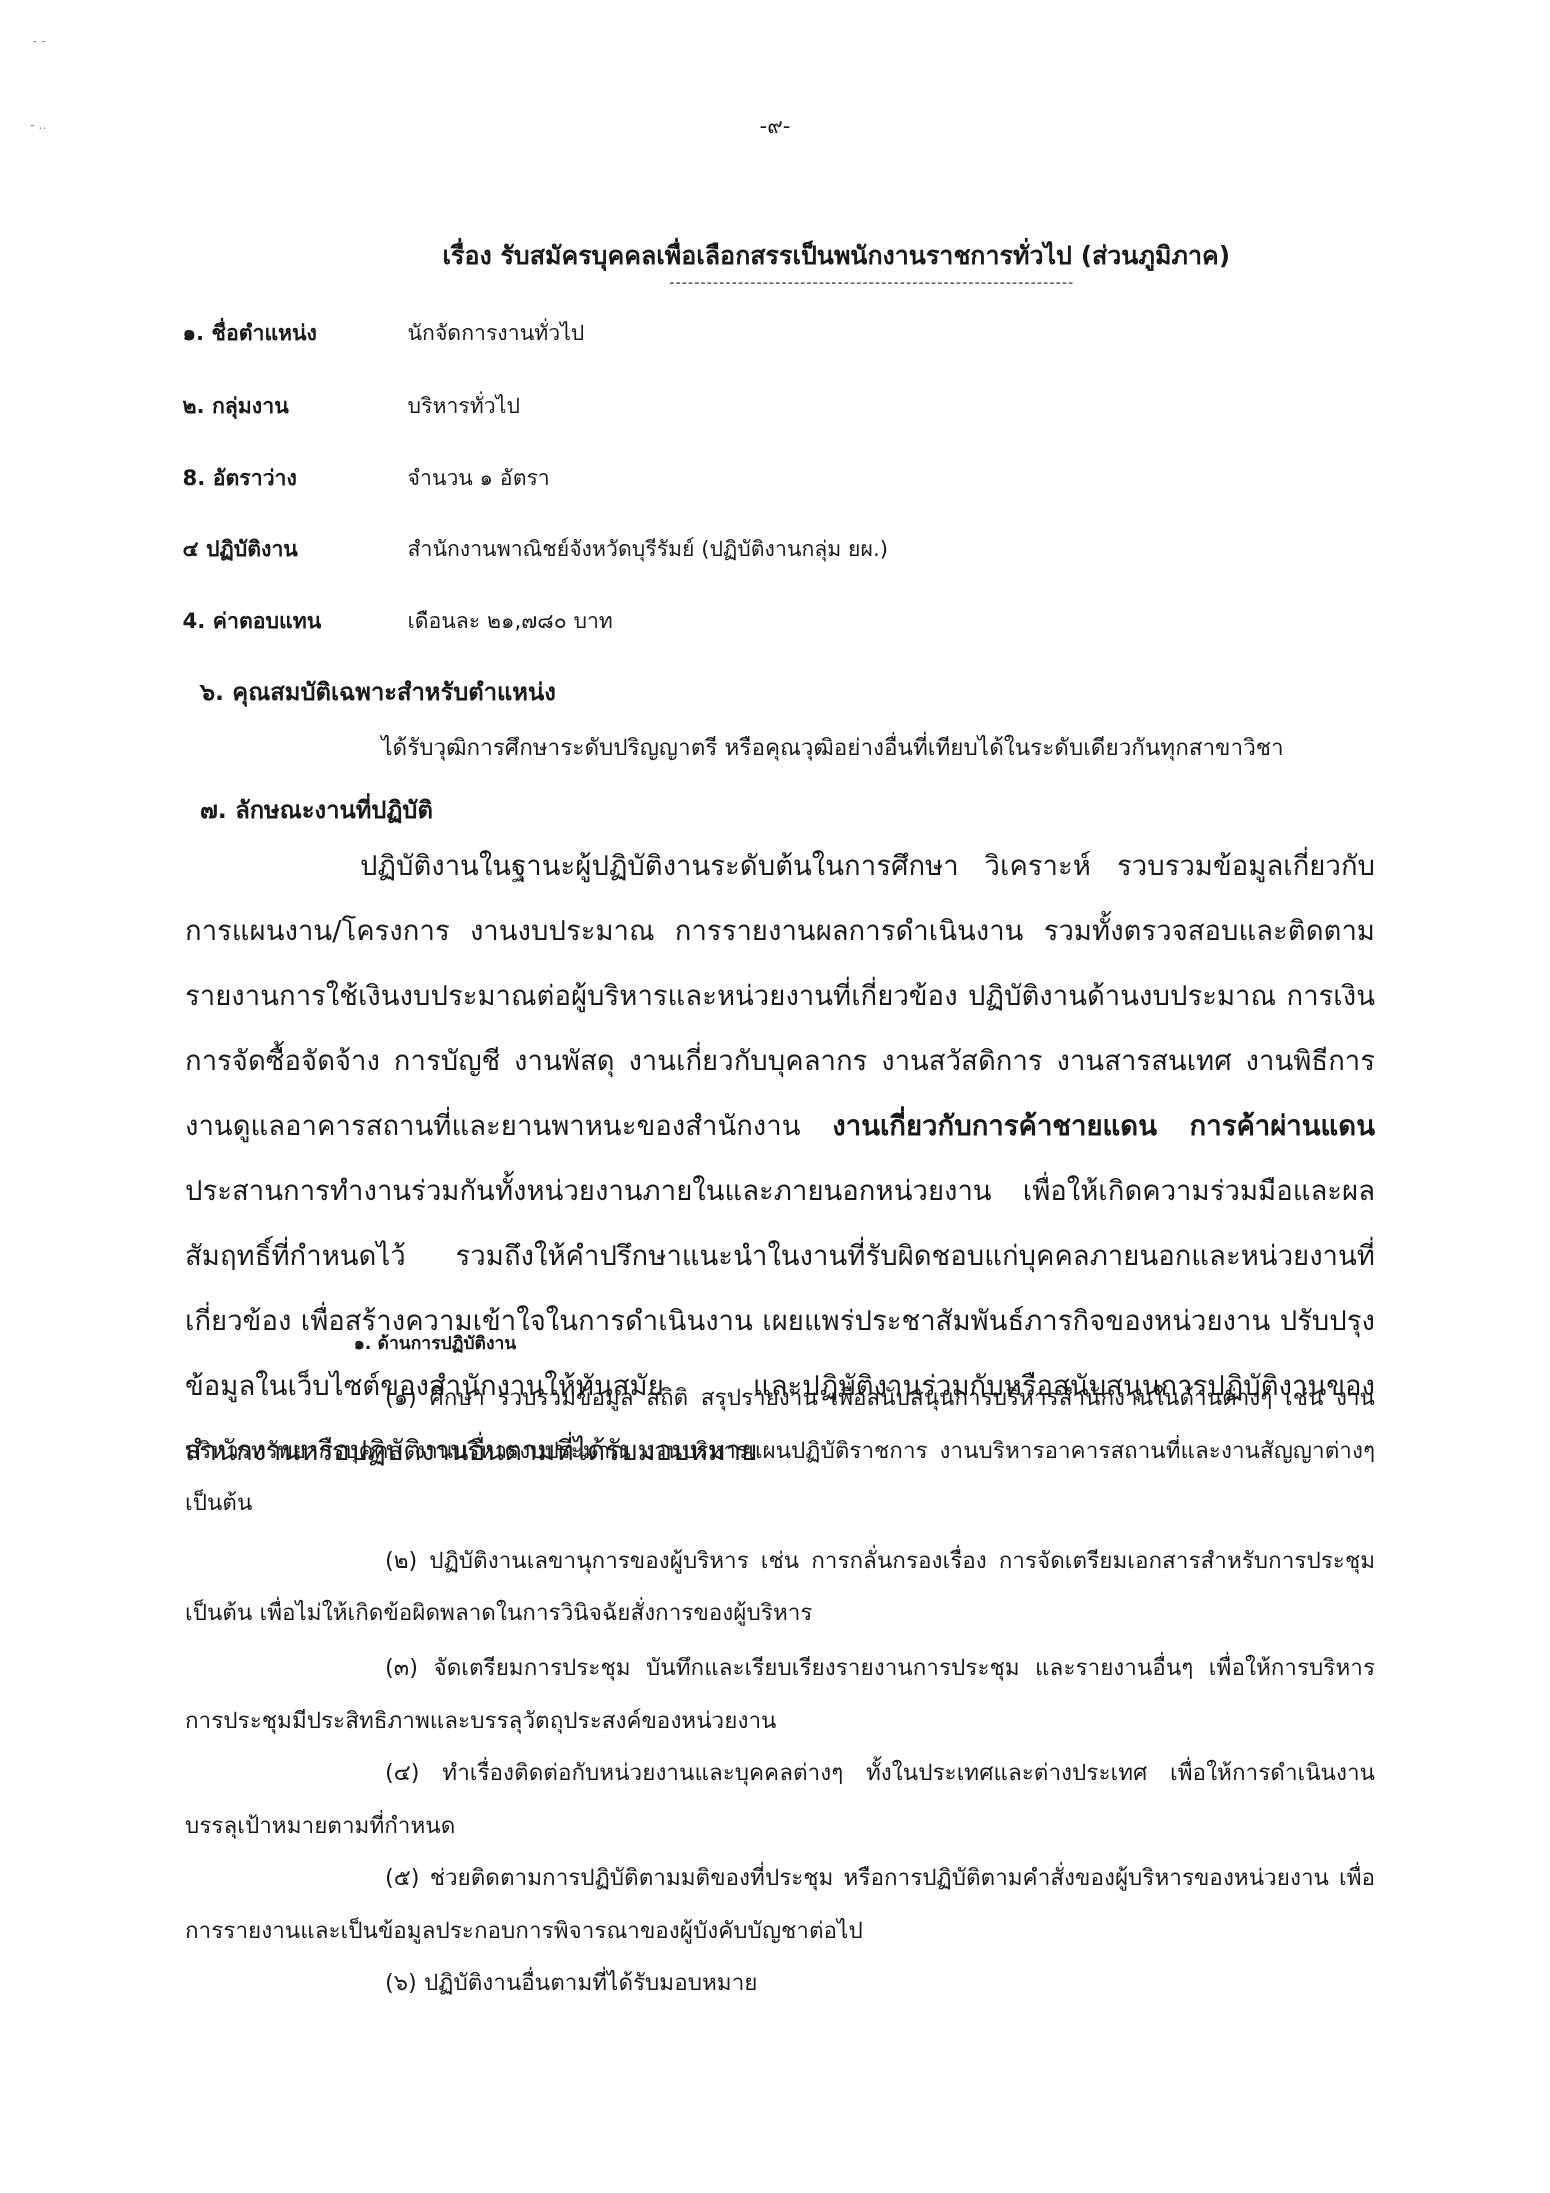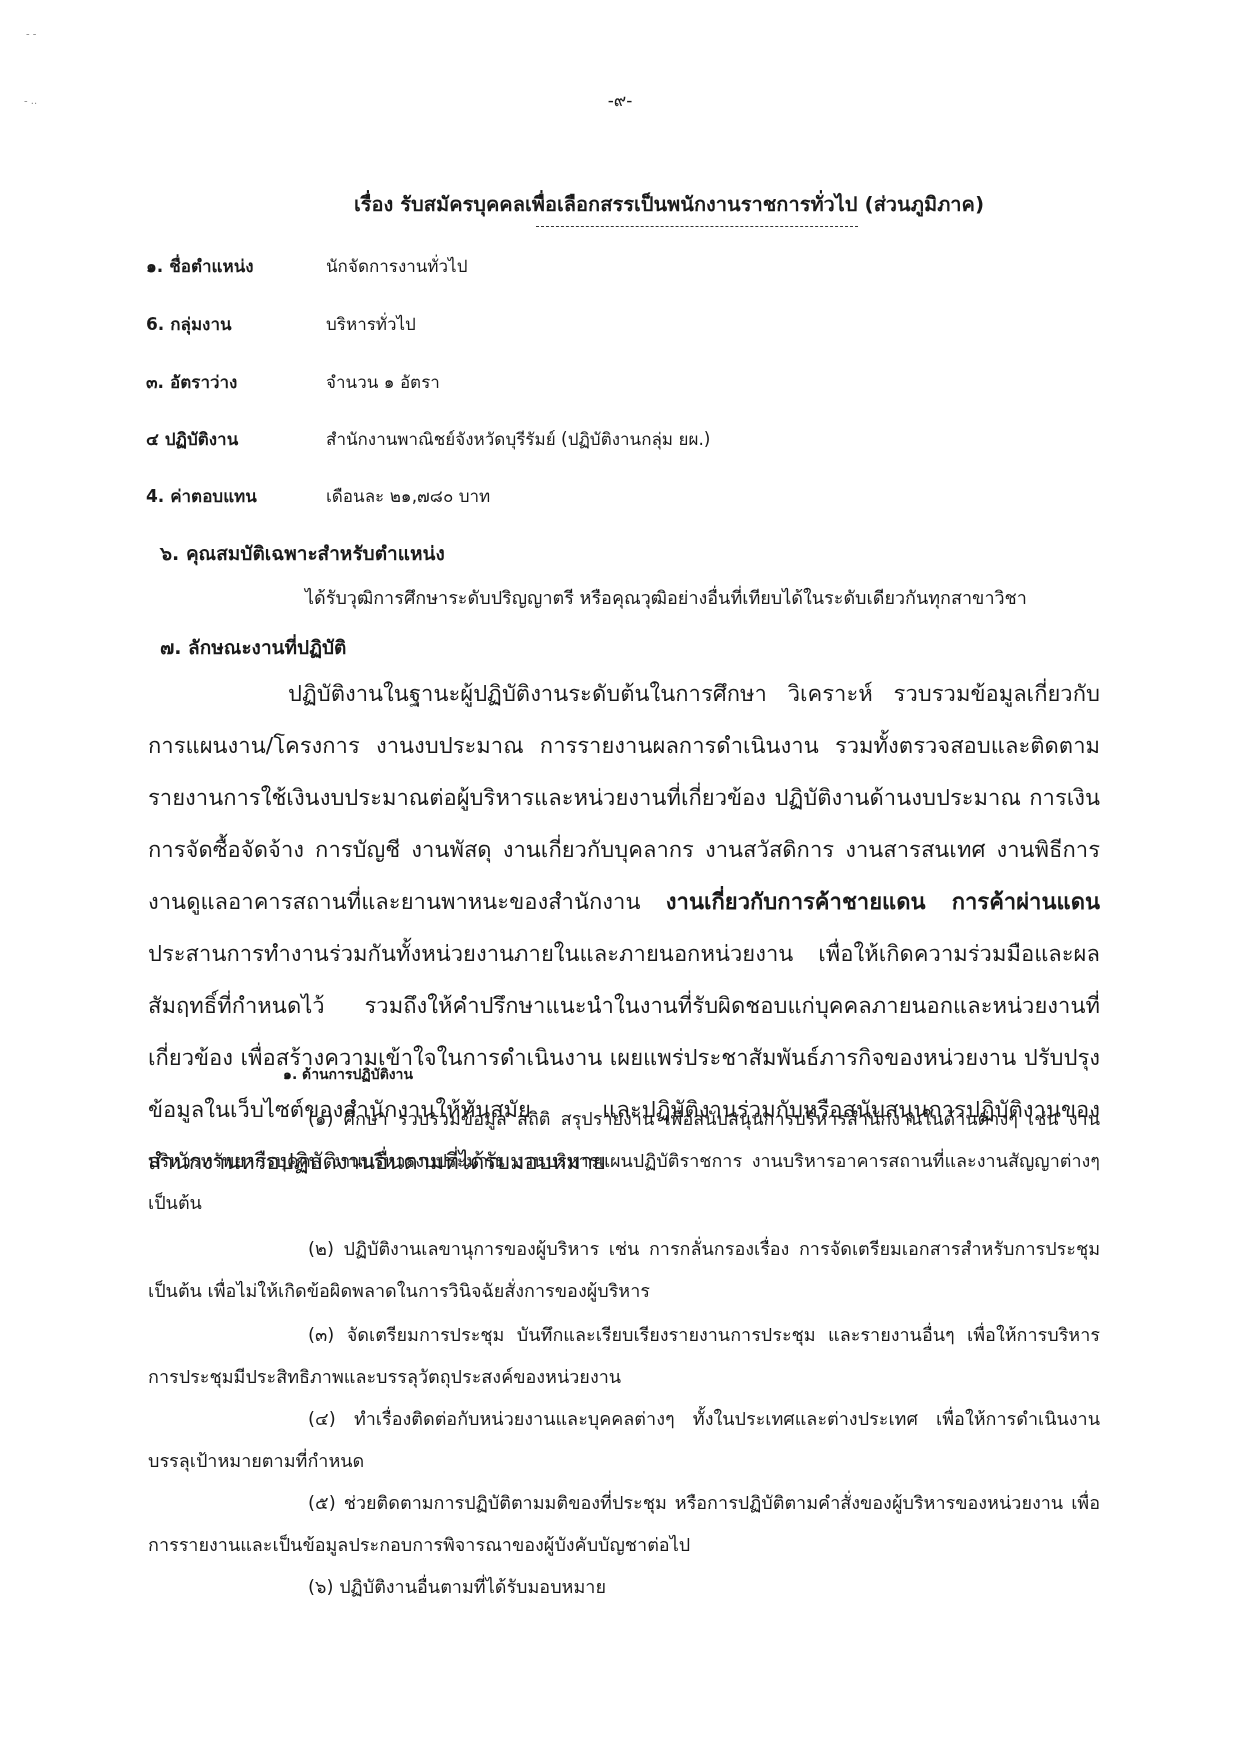--- a/index.html
+++ b/index.html
@@ -57,25 +57,25 @@
   <div class="page-number">-๙-</div>
 
   <div class="header-line2">เรื่อง รับสมัครบุคคลเพื่อเลือกสรรเป็นพนักงานราชการทั่วไป (ส่วนภูมิภาค)</div>
   <div class="separator"></div>
 
   <div class="field f1">
     <span class="label">๑. ชื่อตำแหน่ง</span>
     <span class="value">นักจัดการงานทั่วไป</span>
   </div>
   <div class="field f2">
-    <span class="label">6. กลุ่มงาน</span>
+    <span class="label">๒. กลุ่มงาน</span>
     <span class="value">บริหารทั่วไป</span>
   </div>
   <div class="field f3">
-    <span class="label">๓. อัตราว่าง</span>
+    <span class="label">8. อัตราว่าง</span>
     <span class="value">จำนวน ๑ อัตรา</span>
   </div>
   <div class="field f4">
     <span class="label">๔ ปฏิบัติงาน</span>
     <span class="value">สำนักงานพาณิชย์จังหวัดบุรีรัมย์ (ปฏิบัติงานกลุ่ม ยผ.)</span>
   </div>
   <div class="field f5">
     <span class="label">4. ค่าตอบแทน</span>
     <span class="value">เดือนละ  ๒๑,๗๘๐ บาท</span>
   </div>

